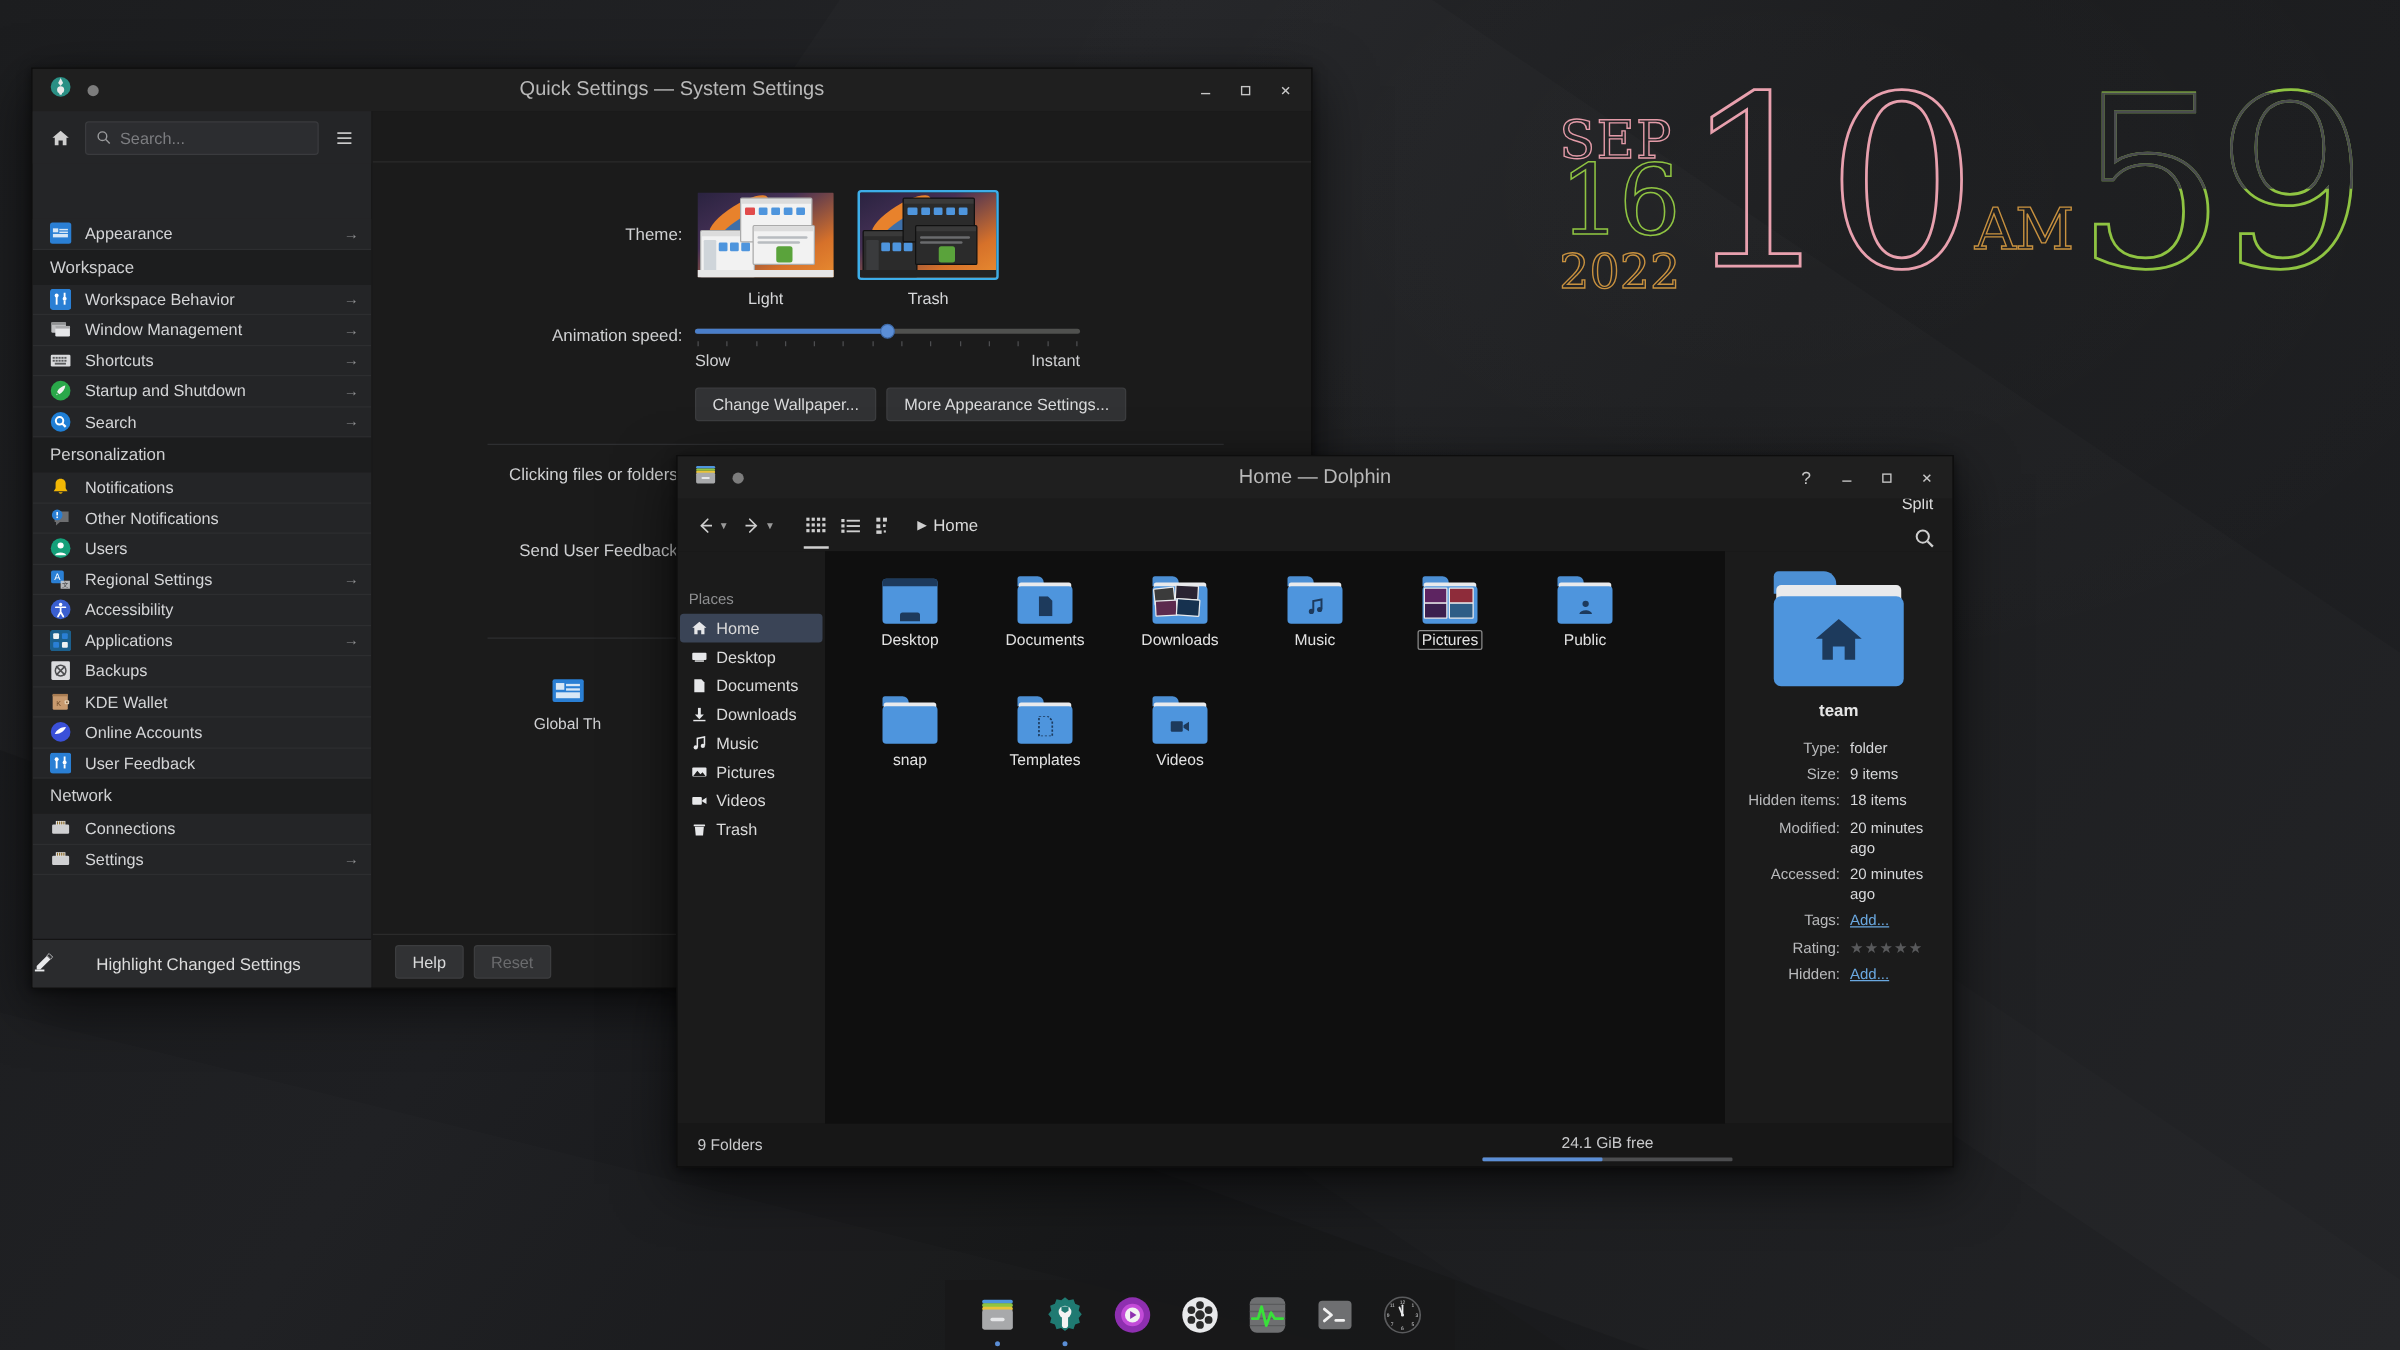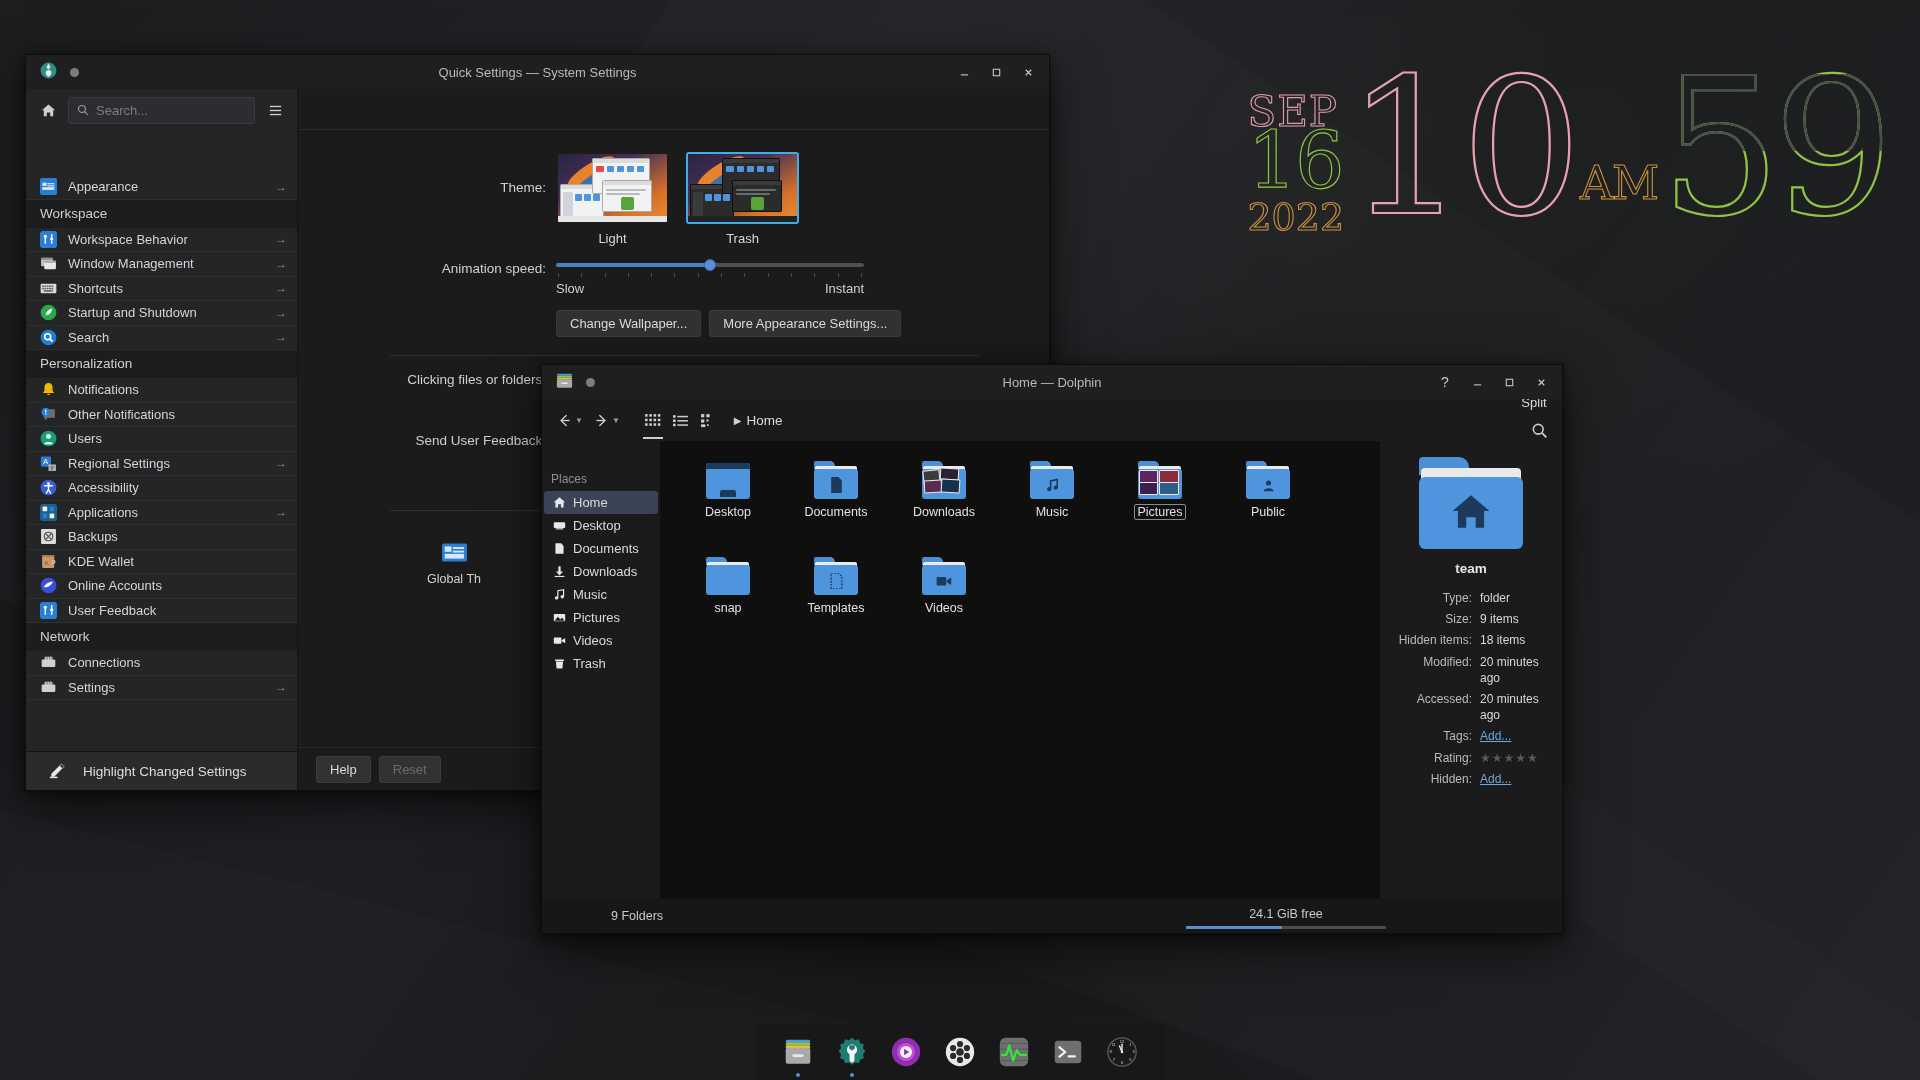--- a/index.html
+++ b/index.html
@@ -111,21 +111,21 @@
   }
   .titlebar {
     height: 34px; flex: none;
     background: #1f1f1f;
     display: flex; align-items: center;
     padding: 0 6px;
     position: relative;
   }
   .tb-title {
     position: absolute; left: 0; right: 0; text-align: center;
-    font-size: 13px; color: #b9b9b9;
+    font-size: 16px; color: #b9b9b9;
     pointer-events: none;
   }
   .tb-left { display: flex; align-items: center; gap: 12px; z-index: 2; padding-left: 7px;}
   .tb-right { margin-left: auto; display: flex; align-items: center; gap: 2px; z-index: 2; }
   .tb-btn {
     width: 30px; height: 26px;
     display: flex; align-items: center; justify-content: center;
     color: #c6c6c6; font-size: 13px;
     cursor: pointer;
   }
@@ -187,21 +187,21 @@
     display: flex; align-items: center; justify-content: center;
     font-size: 10px; color: #fff;
     overflow: hidden;
   }
   .ss-hl {
     position: absolute; left: 0; right: 0; bottom: 0;
     height: 39px;
     background: #2a2b2d;
     border-top: 1px solid #141414;
     display: flex; align-items: center;
-    gap: 16px; padding-left: 22px;
+    gap: 32px; 
     cursor: pointer;
   }
   .ss-hl-label { font-size: 13.5px; color: #dcdcdc; }
 
   .ss-main { flex: 1; display: flex; flex-direction: column; min-width: 0; background: #1b1b1b; }
   .ss-header {
     height: 41px; flex: none;
     display: flex; align-items: center;
     padding-left: 17px;
     border-bottom: 1px solid #2b2b2b;
@@ -351,21 +351,21 @@
   .dp-meta-v { color: #d7d8da; flex: 1; }
   .dp-meta-v a { color: #6aa8e0; text-decoration: underline; cursor: pointer; }
   .dp-stars { color: #58595b; letter-spacing: 1px; font-size: 12px; }
 
   .dp-status {
     height: 34px; flex: none;
     display: flex; align-items: center;
     background: #171717; position: relative;
     padding: 0 16px;
   }
-  .dp-status-left { font-size: 12.5px; color: #c9cacc; margin-left: 53px; }
+  .dp-status-left { font-size: 12.5px; color: #c9cacc; }
   .dp-free { position: absolute; right: 176px; bottom: 4px; width: 200px; text-align: center; }
   .dp-free-text { font-size: 12.5px; color: #c9cacc; }
   .dp-free-bar { height: 3px; background: #4c4d4f; margin-top: 5px; position: relative; border-radius: 1px;}
   .dp-free-bar i { position:absolute; left:0; top:0; bottom:0; width: 48%; background: #5b8ed6; border-radius: 1px;}
 
   
   .folder { position: relative; width: 44px; height: 38px; }
   .folder .tab {
     position: absolute; top: 0; left: 0; width: 21px; height: 8px;
     background: #4c8fd4; border-radius: 2px 5px 0 0;

